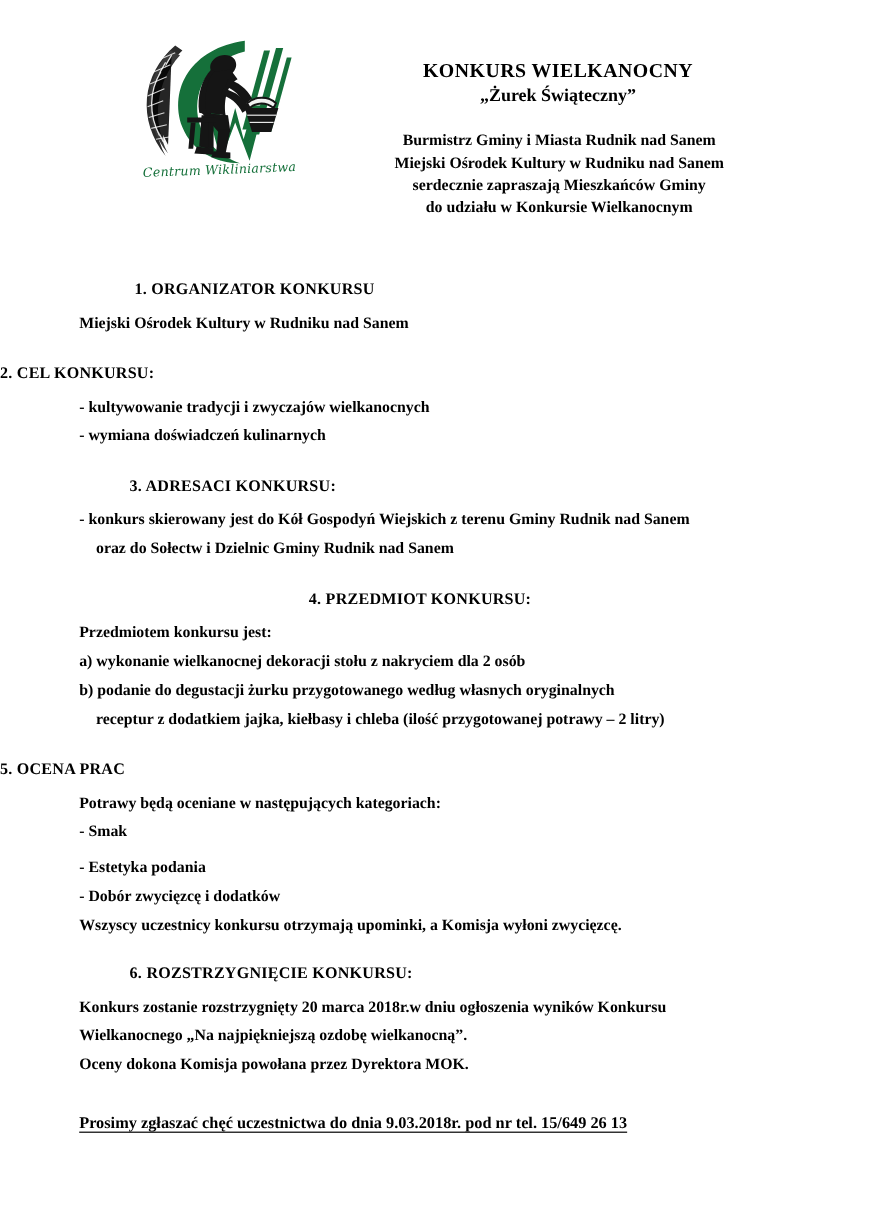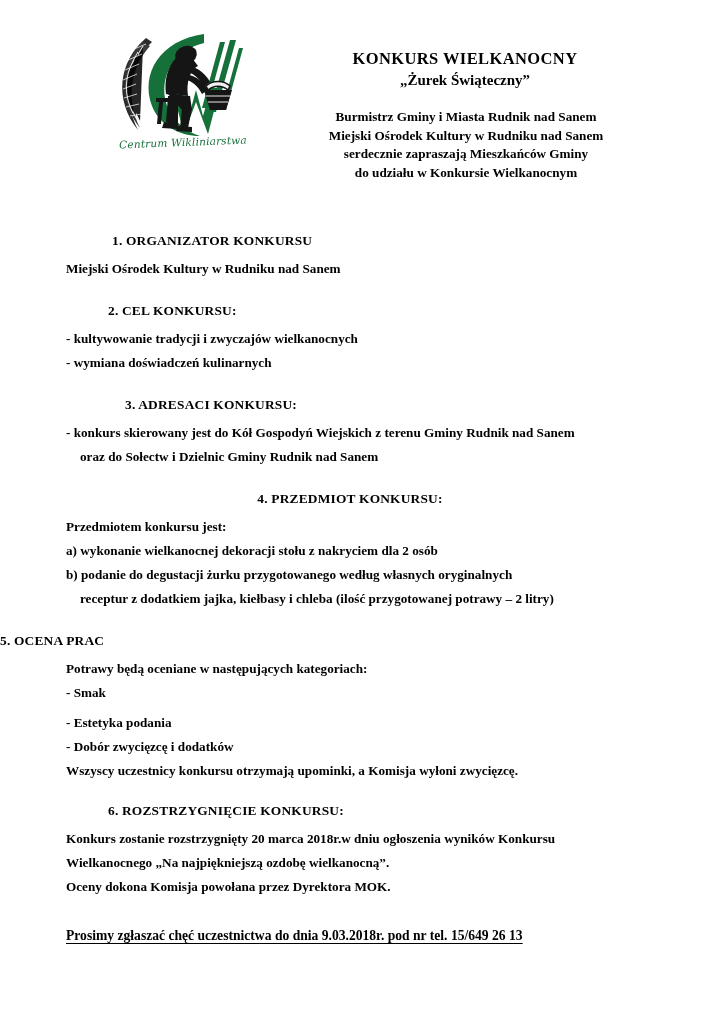--- a/index.html
+++ b/index.html
@@ -96,22 +96,22 @@
   .section { }
 
   .sec-heading {
     font-weight: bold;
     font-size: 13.4px;
     line-height: 18px;
     letter-spacing: 0.2px;
     white-space: nowrap;
   }
   .ind-h1 { padding-left: 112px; }
-  .ind-h2 { padding-left: 108px; }
-  .ind-h3 { padding-left: 108px; margin-left: 17px; }
+  .ind-h2 { }
+  .ind-h3 { padding-left: 108px; }
   .ind-h4 { padding-left: 108px; text-align: center; }
   .ind-h5 { }
   .ind-h6 { padding-left: 108px; }
 
   .para {
     padding-left: 66px;
     font-weight: bold;
     font-size: 13.2px;
     line-height: 18px;
     white-space: nowrap;

